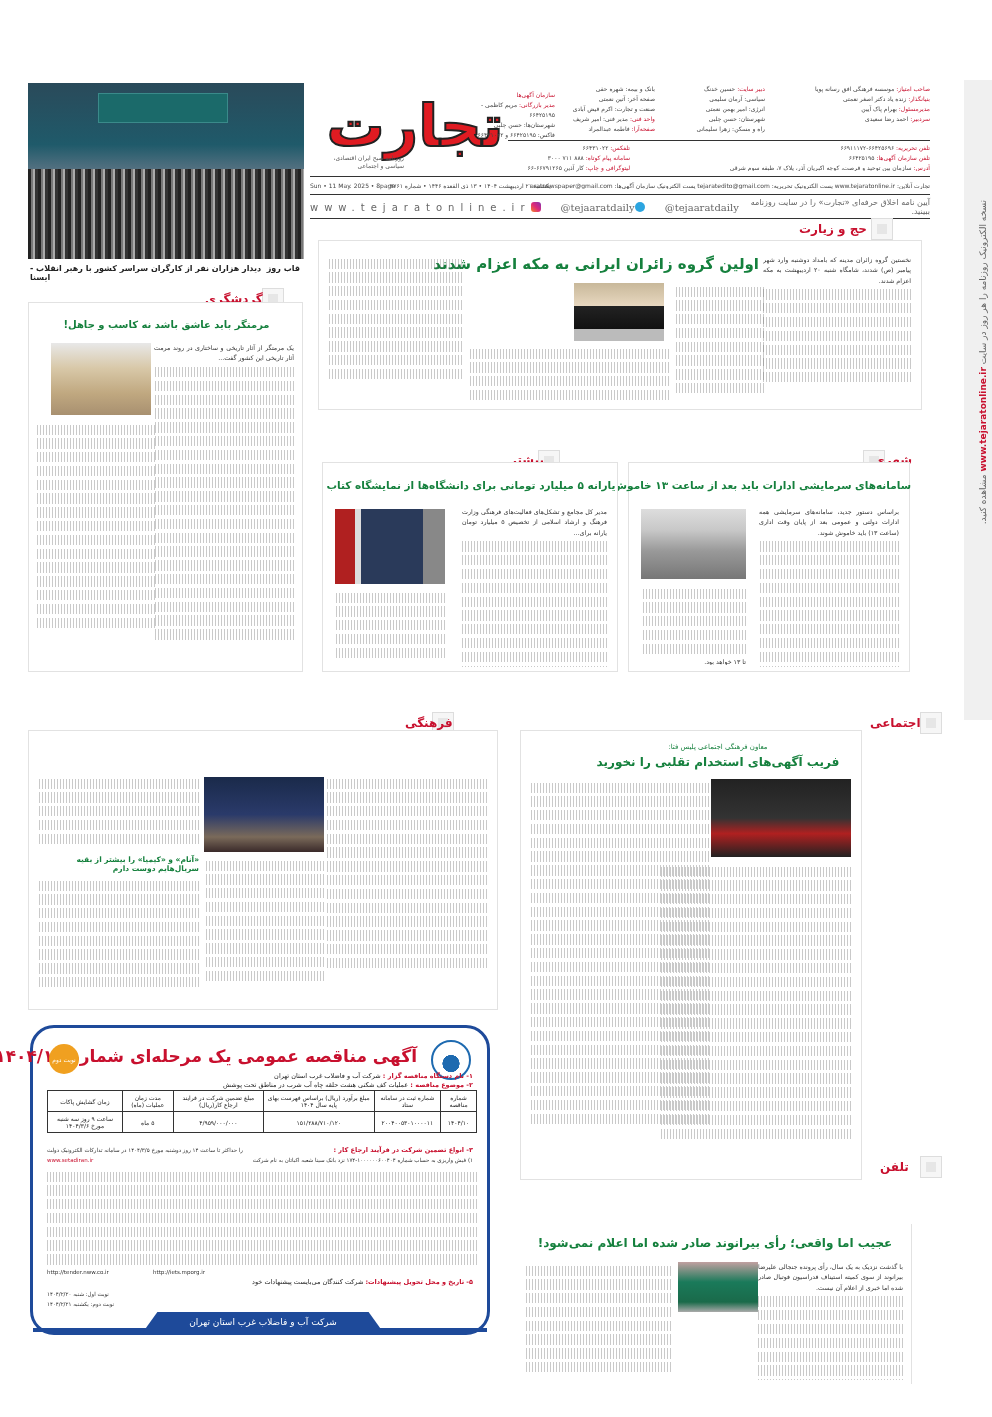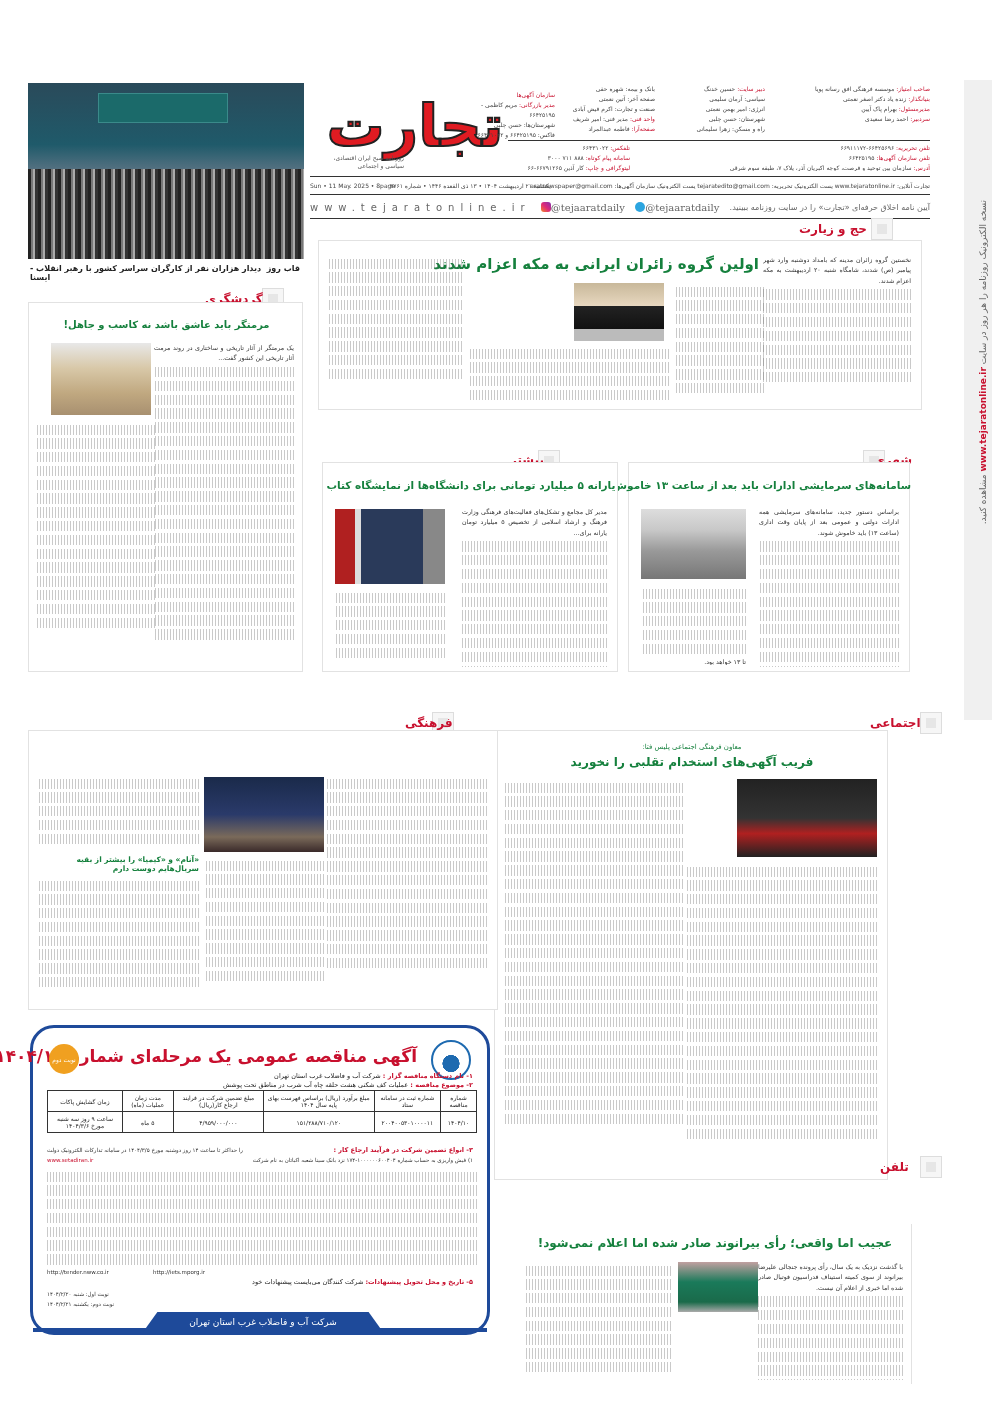--- a/index.html
+++ b/index.html
@@ -10,21 +10,21 @@
 .header{position:absolute;left:310px;top:82px;width:620px;height:190px}
 .logo{position:absolute;left:10px;top:4px;width:190px;height:80px;font-family:"DejaVu Sans",sans-serif;font-size:58px;font-weight:bold;color:#e01b22;text-shadow:0 0 0 #fff,2px 2px 0 #fff,-2px -2px 0 #fff;-webkit-text-stroke:2px #222;text-align:center;line-height:80px}
 .logo-sub{position:absolute;left:14px;top:72px;width:80px;font-size:6px;color:#555;text-align:right;line-height:8px}
 .staff{position:absolute;top:2px;font-size:6px;line-height:10px;color:#444;text-align:right}
 .staff b{color:#c8102e;font-weight:normal}
 .hline{position:absolute;height:1px;background:#333}
 .hrow{position:absolute;font-size:6px;color:#444;text-align:right;white-space:nowrap}
 .hrow b{color:#c8102e;font-weight:normal}
 .web{position:absolute;left:0;top:144px;width:620px;height:18px;display:flex;align-items:center;justify-content:space-between;font-size:10px;color:#666}
 .web .url{letter-spacing:6px;direction:ltr;font-size:10px}
-.social{display:flex;align-items:center;gap:0;direction:ltr;font-family:"DejaVu Serif",serif;font-size:10px}
+.social{display:flex;align-items:center;gap:20px;direction:ltr;font-family:"DejaVu Serif",serif;font-size:10px}
 .ic{display:inline-block;width:10px;height:10px;border-radius:3px}
 .ic.ig{background:linear-gradient(45deg,#f58529,#dd2a7b,#8134af)}
 .ic.tg{background:#2ca5e0;border-radius:50%}
 .photo-main{position:absolute;left:28px;top:83px;width:276px;height:176px;background:linear-gradient(180deg,#2a4a5a 0%,#1f5a6a 35%,#6a7a8a 55%,#8a6a5a 75%,#4a3a3a 100%)}
 .photo-main .banner{position:absolute;left:70px;top:10px;width:130px;height:30px;background:#1b6a6a;border:1px solid #3a8a8a}
 .photo-main .crowd{position:absolute;left:0;bottom:0;width:100%;height:90px;background:repeating-linear-gradient(90deg,#222 0 3px,#777 3px 5px,#aaa 5px 7px,#333 7px 10px)}
 .cap{position:absolute;font-size:8px;font-weight:bold;color:#222}
 .sec-label{position:absolute;font-size:12px;color:#c8102e;font-weight:bold}
 .sec-box{position:absolute;width:22px;height:22px;border:1px solid #ddd;background:#f6f6f6}
 .sec-box::after{content:"";position:absolute;left:5px;top:5px;width:10px;height:10px;background:#e6e6e6}
@@ -210,21 +210,21 @@
       <span class="ln"></span>
       <span class="ln"></span>
       <span class="ln"></span>
       <span class="ln"></span>
     </div>
 </div>
 
 <div class="sec-box" style="right:50px;top:712px"></div>
 
 <div class="sec-label" style="left:870px;top:716px">اجتماعی</div>
-<div class="panel" style="left:494px;top:730px;width:394px;height:450px">
+<div class="panel" style="left:520px;top:730px;width:342px;height:450px">
   <div class="title" style="left:0;top:12px;width:394px;font-size:7px;font-weight:normal">معاون فرهنگی اجتماعی پلیس فتا:</div>
   <div class="title" style="left:0;top:24px;width:394px;font-size:12px">فریب آگهی‌های استخدام تقلبی را نخورید</div>
   <div class="img police" style="right:10px;top:48px;width:140px;height:78px"></div>
   <div class="body-text" style="right:10px;top:132px;width:190px;height:310px">
       <span class="ln"></span>
       <span class="ln"></span>
       <span class="ln"></span>
       <span class="ln"></span>
       <span class="ln"></span>
       <span class="ln"></span>

